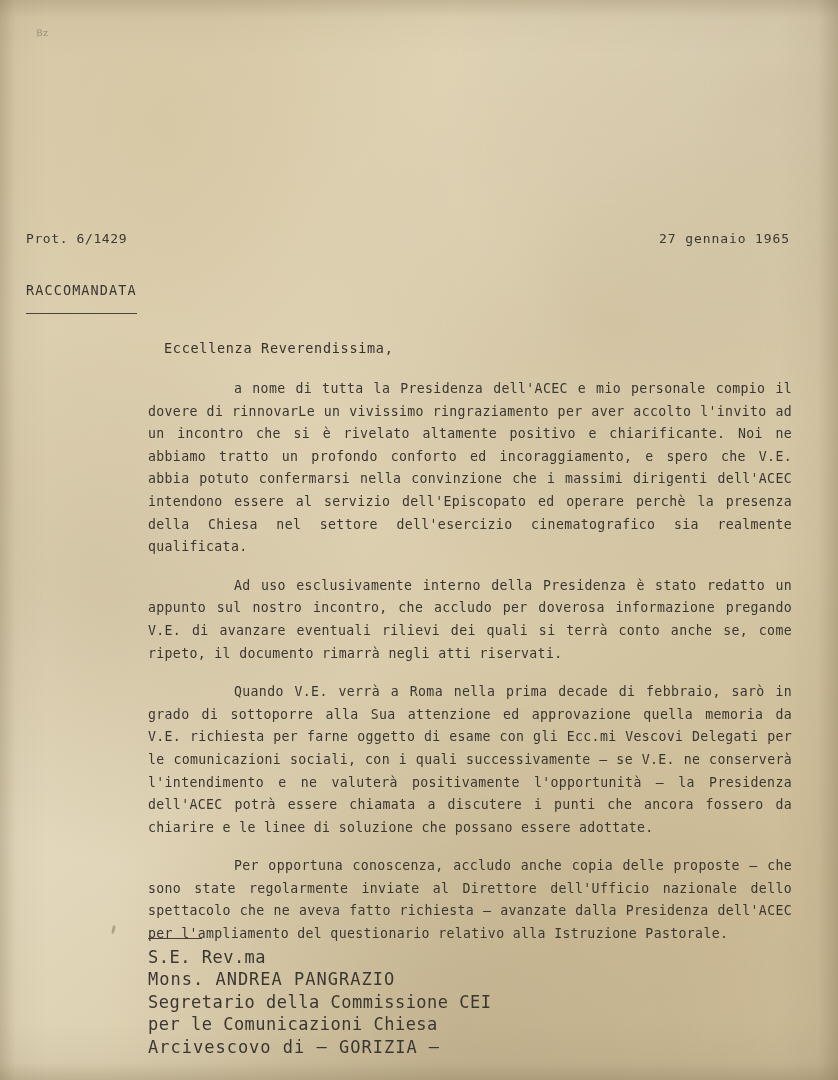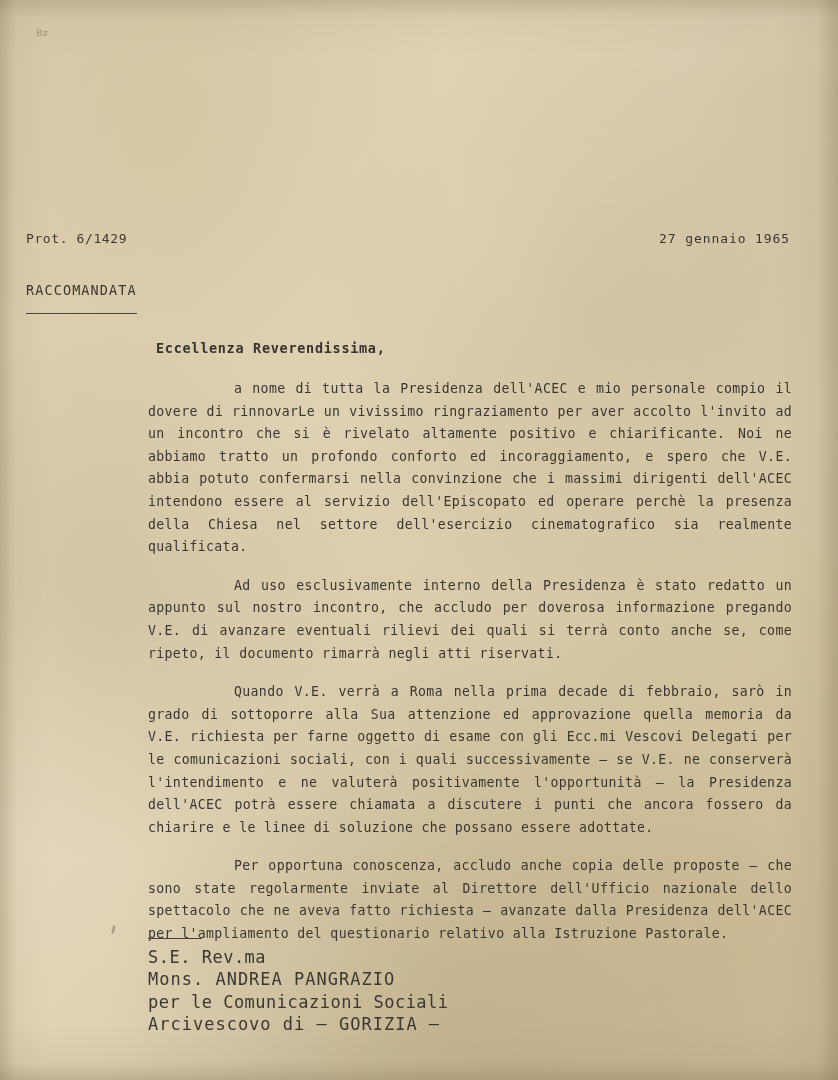--- a/index.html
+++ b/index.html
@@ -87,25 +87,25 @@
     font-size: 13.5px;
     letter-spacing: 1.1px;
     border-bottom: 1px solid #4a463f;
     padding-bottom: 15px;
     display: inline-block;
     color: #3a3732;
   }
 
   .salutation {
     position: absolute;
-    left: 156px;
+    left: 164px;
     top: 340px;
     font-size: 13.5px;
     letter-spacing: 0.7px;
-    font-weight: bold;
+    font-weight: normal;
     color: #36332e;
   }
 
   .body {
     position: absolute;
     left: 148px;
     right: 46px;
     top: 378px;
     font-size: 13.2px;
     line-height: 22.6px;
@@ -171,18 +171,19 @@
       <p class="para">Quando V.E. verrà a Roma nella prima decade di febbraio, sarò in grado di sottoporre alla Sua attenzione ed approvazione quella memoria da V.E. richiesta per farne oggetto di esame con gli Ecc.mi Vescovi Delegati per le comunicazioni sociali, con i quali successivamente – se V.E. ne conserverà l'intendimento e ne valuterà positivamente l'opportunità – la Presidenza dell'ACEC potrà essere chiamata a discutere i punti che ancora fossero da chiarire e le linee di soluzione che possano essere adottate.</p>
       <p class="para last">Per opportuna conoscenza, accludo anche copia delle proposte – che sono state regolarmente inviate al Direttore dell'Ufficio nazionale dello spettacolo che ne aveva fatto richiesta – avanzate dalla Presidenza dell'ACEC per l'ampliamento del questionario relativo alla Istruzione Pastorale.</p>
     </div>
 
     <div class="fleck"></div>
     <div class="sign-rule"></div>
 
     <div class="addressee">
       <div class="ln">S.E. Rev.ma</div>
       <div class="ln smallcaps">Mons. ANDREA PANGRAZIO</div>
-      <div class="ln">per le Comunicazioni Sociali</div>
+      <div class="ln">Segretario della Commissione CEI</div>
+      <div class="ln">per le Comunicazioni Chiesa</div>
       <div class="ln smallcaps">Arcivescovo di – GORIZIA –</div>
     </div>
 
   </div>
 </div>
 
 </body></html>

